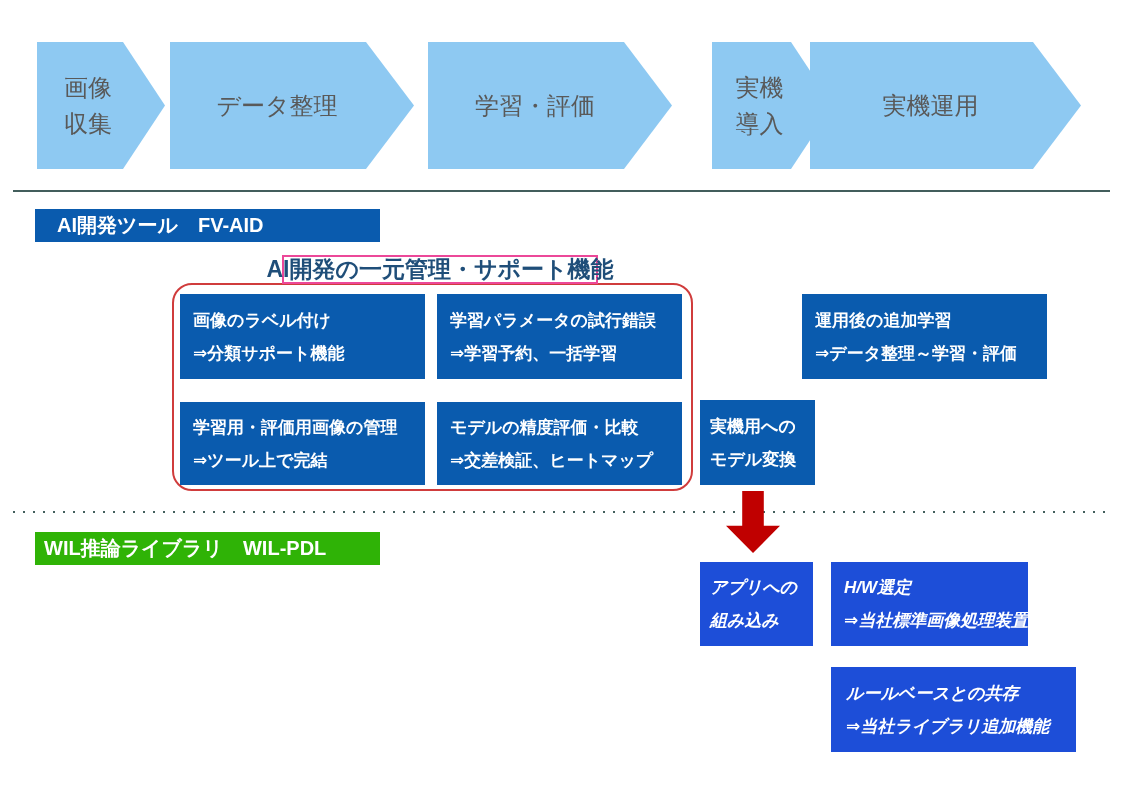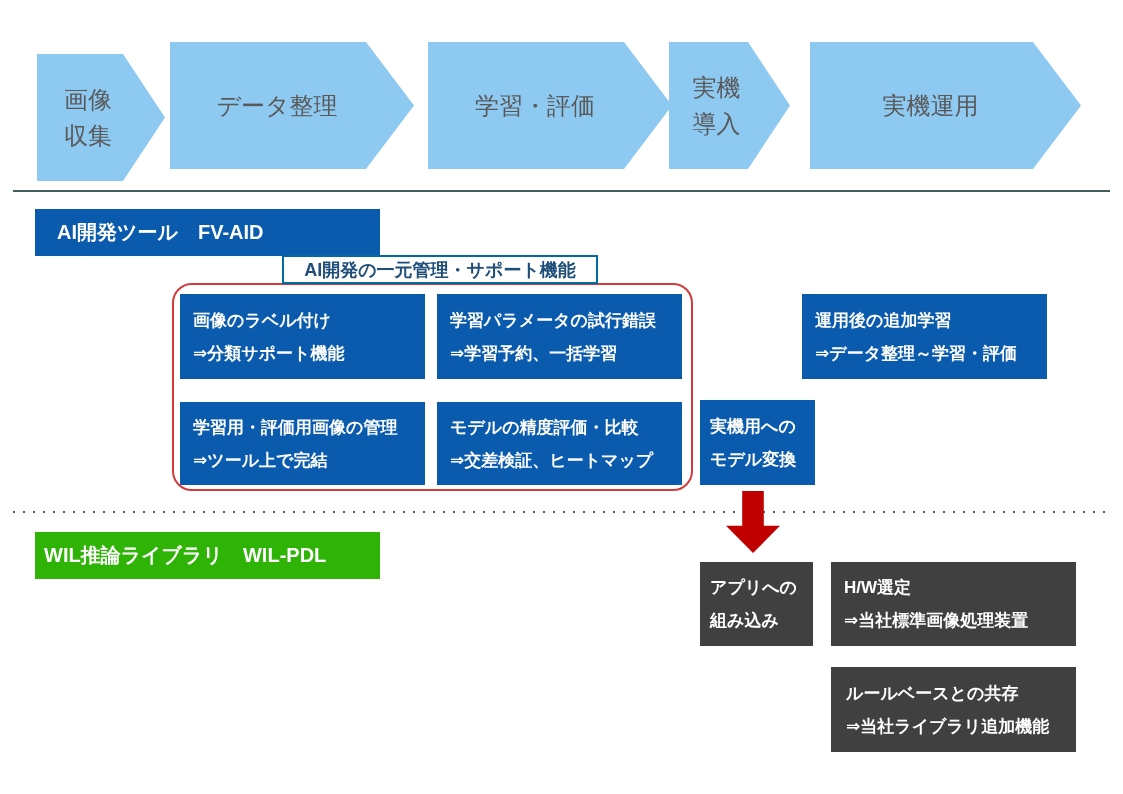--- a/index.html
+++ b/index.html
@@ -17,67 +17,67 @@
   .arrow.small{clip-path:polygon(0 0, calc(100% - 42px) 0, 100% 50%, calc(100% - 42px) 100%, 0 100%);padding-right:26px;}
   
   .rule{position:absolute;left:13px;width:1097px;height:2px;background:#435E5C;}
   .dotted{
     position:absolute;left:13px;width:1097px;height:2px;
     background:repeating-linear-gradient(to right,#435E5C 0 2px,transparent 2px 10px);
     z-index:1;
   }
   
   .seclabel{
-    position:absolute;left:35px;width:345px;height:47px;display:flex;align-items:center;
+    position:absolute;left:35px;width:345px;height:33px;display:flex;align-items:center;
     color:#fff;font-weight:bold;font-size:20px;padding-left:22px;box-sizing:border-box;
     white-space:pre;
   }
   .seclabel.blue{background:#0A5BAE;}
   .seclabel.green{background:#2FB306;padding-left:9px;}
   
   .group-frame{
     position:absolute;left:172px;top:283px;width:521px;height:208px;
     border:2px solid #D03C3C;border-radius:20px;box-sizing:border-box;z-index:0;
   }
   .group-title{
     position:absolute;left:282px;top:255px;width:316px;height:29px;z-index:3;
-    background:#fff;border:2px solid #0369a1;box-sizing:border-box;
+    background:#fff;border:2px solid #ec4899;box-sizing:border-box;
     display:flex;align-items:center;justify-content:center;
-    color:#1F4E79;font-weight:bold;font-size:18px;white-space:nowrap;
+    color:#1F4E79;font-weight:bold;font-size:23px;white-space:nowrap;
   }
   
   .box{
     position:absolute;display:flex;flex-direction:column;justify-content:center;
     color:#fff;font-weight:bold;font-size:17px;line-height:33px;
     padding-left:13px;box-sizing:border-box;white-space:nowrap;z-index:2;
   }
   .box.blue{background:#0A5BAE;}
-  .box.green{background:#404040;}
+  .box.green{background:#1d4ed8;font-style:italic;}
   
   .down-arrow{
     position:absolute;left:726px;top:491px;width:54px;height:62px;background:#C00000;z-index:2;
     clip-path:polygon(30% 0, 70% 0, 70% 56%, 100% 56%, 50% 100%, 0 56%, 30% 56%);
   }
 </style>
 </head>
 <body>
 
 <div class="canvas">
 
-  <div class="arrow small" style="left:37px;width:128px;margin-top:12px;">
+  <div class="arrow small" style="left:37px;width:128px;">
     <div>画像</div>
     <div>収集</div>
   </div>
   <div class="arrow" style="left:170px;width:244px;">
     <div>データ整理</div>
   </div>
   <div class="arrow" style="left:428px;width:244px;">
     <div>学習・評価</div>
   </div>
-  <div class="arrow small" style="left:669px;width:121px;">
+  <div class="arrow small" style="left:712px;width:121px;">
     <div>実機</div>
     <div>導入</div>
   </div>
   <div class="arrow" style="left:810px;width:271px;">
     <div>実機運用</div>
   </div>
 
   <div class="rule" style="top:190px;"></div>
 
   <div class="seclabel blue" style="top:209px;">AI開発ツール　FV-AID</div>
@@ -114,21 +114,21 @@
 
   <div class="dotted" style="top:511px;"></div>
   <div class="down-arrow"></div>
 
   <div class="seclabel green" style="top:532px;">WIL推論ライブラリ　WIL-PDL</div>
 
   <div class="box green" style="left:700px;top:562px;width:113px;height:84px;padding-left:10px;">
     <div>アプリへの</div>
     <div>組み込み</div>
   </div>
-  <div class="box green" style="left:831px;top:562px;width:245px;height:84px;">
+  <div class="box green" style="left:831px;top:562px;width:197px;height:84px;">
     <div>H/W選定</div>
     <div>⇒当社標準画像処理装置</div>
   </div>
   <div class="box green" style="left:831px;top:667px;width:245px;height:85px;padding-left:15px;">
     <div>ルールベースとの共存</div>
     <div>⇒当社ライブラリ追加機能</div>
   </div>
 
 </div>
 

